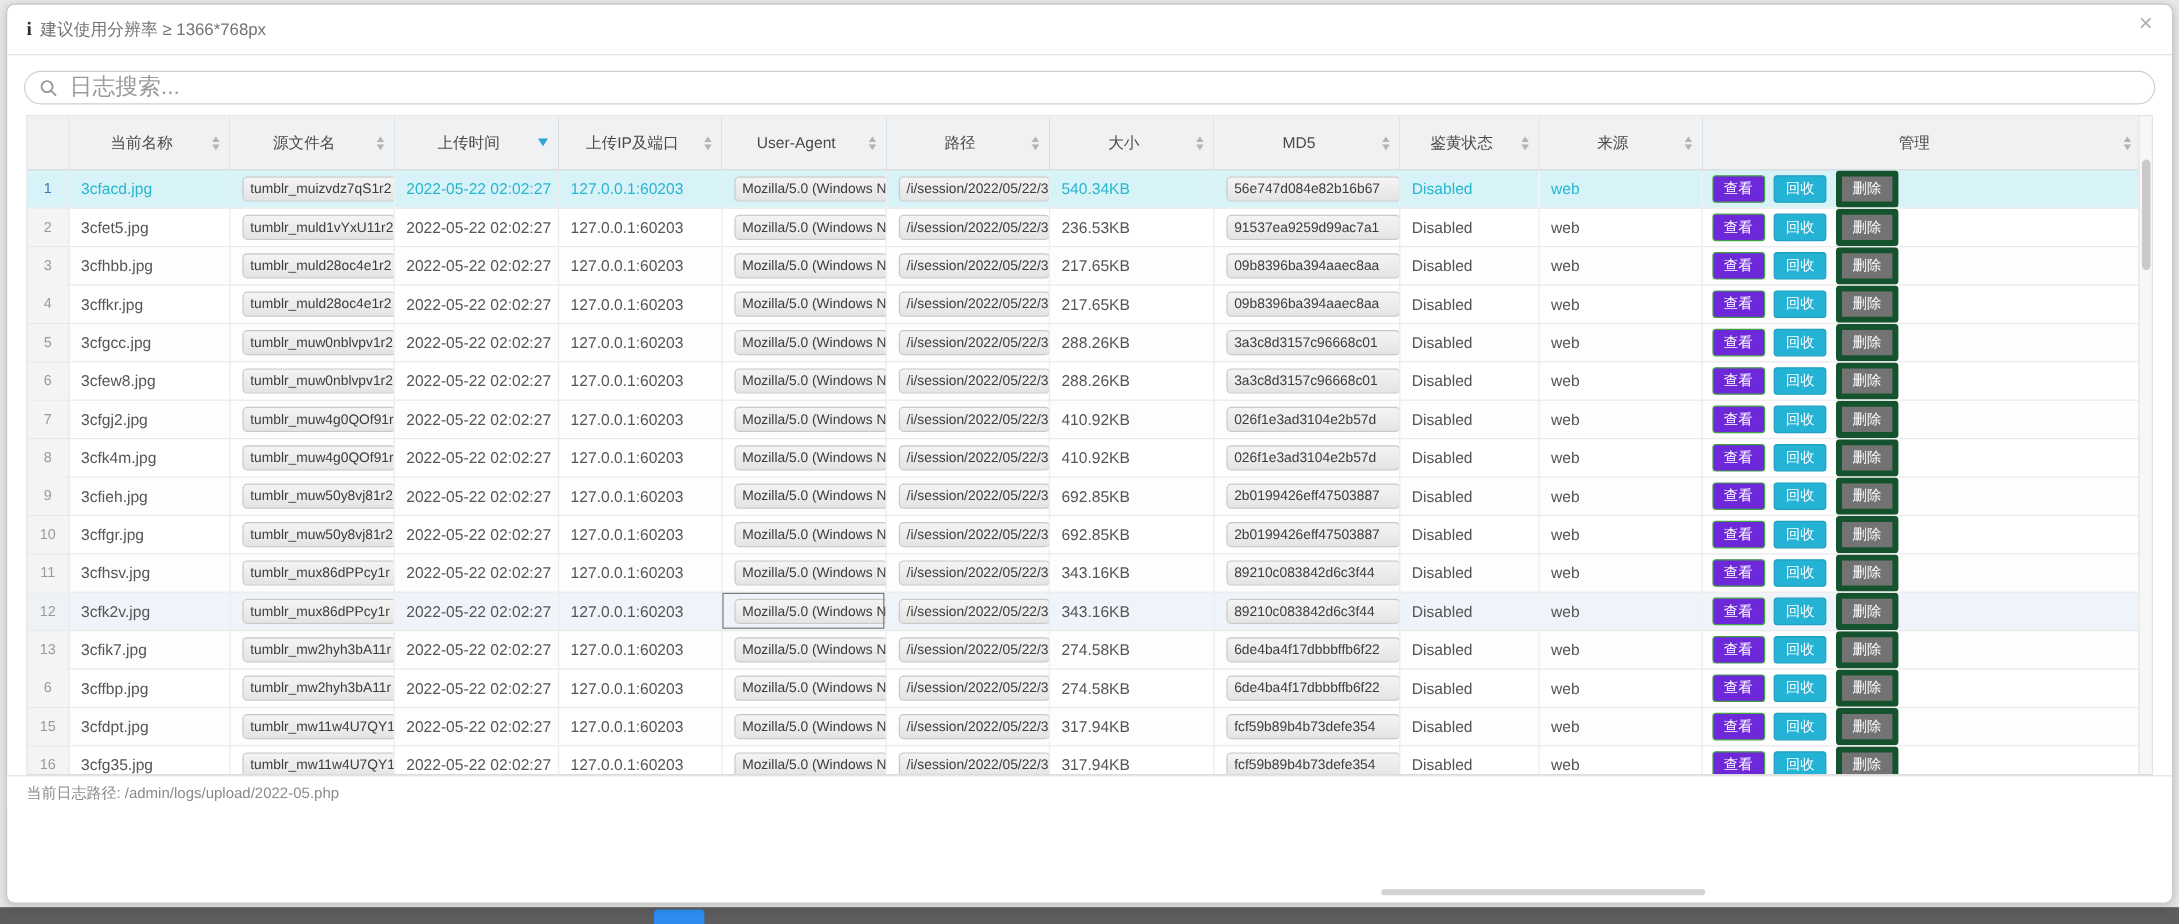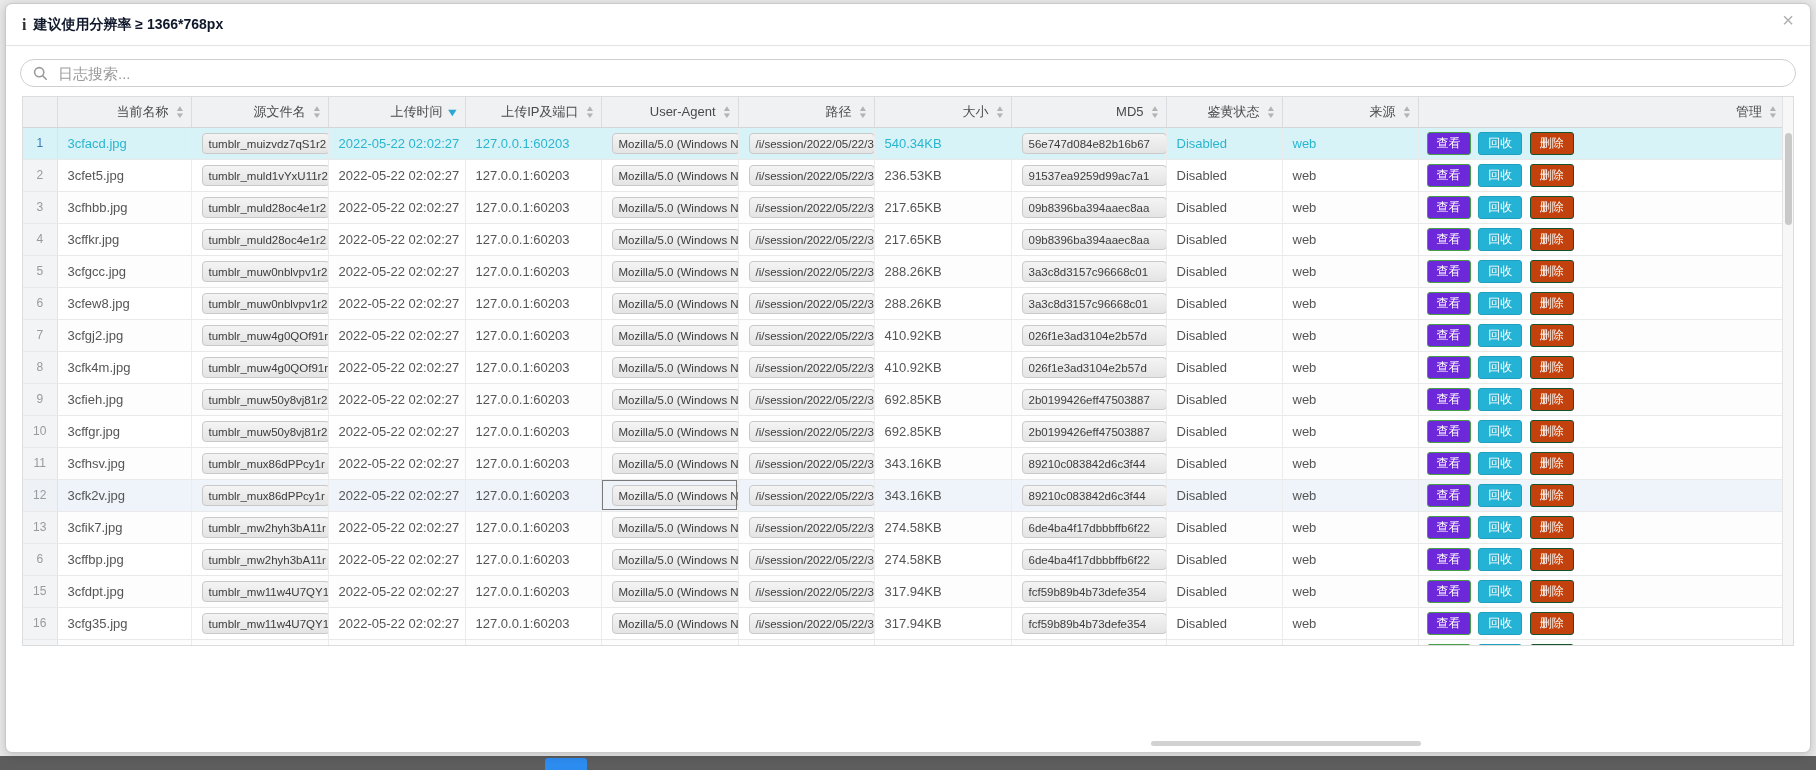--- a/index.html
+++ b/index.html
@@ -14,40 +14,40 @@
 
   .modal { position:absolute; left:5px; top:3px; width:1806px; height:750px;
     background:#fff; border:1px solid #c9c9c9; border-radius:7px;
     box-shadow:0 2px 10px rgba(0,0,0,.18); overflow:hidden; }
 
   
   .notice { position:relative; height:42px; padding:12px 16px; border-bottom:1px solid #e3e3e3; }
   .notice-inner { display:flex; align-items:center; gap:7px; }
   .info-i { font-family:"Liberation Serif","DejaVu Serif",serif; font-weight:bold;
     font-size:16px; color:#2f2f2f; }
-  .notice-text { font-size:14px; font-weight:bold; color:#0f172a; }
+  .notice-text { font-size:14px; font-weight:normal; color:#737373; }
   .close-x { position:absolute; right:16px; top:6px; font-size:20px; color:#b0b0b0;
     cursor:pointer; line-height:20px; }
 
   
   .search-wrap { padding:13px 14px 7px 14px; }
   .search-box { position:relative; height:28px; border:1px solid #cfcfcf; border-radius:15px;
     background:#fff; display:flex; align-items:center; }
   .search-icon { margin-left:12px; display:flex; }
   .search-input { border:none; outline:none; background:transparent; flex:1;
-    font-size:15px; color:#333; padding:12px 10px; height:24px; }
+    font-size:19px; color:#333; padding:12px 10px; height:24px; }
   .search-input::placeholder { color:#9b9b9b; }
 
   
   .table-wrap { position:relative; margin:2px 16px 0 16px; height:550px; overflow:hidden;
     border:1px solid #dcdcdc; }
   table { border-collapse:collapse; table-layout:fixed; width:1761px; background:#fff; }
-  thead th { height:30px; background:#eff1f2; border-right:1px solid #d9dddf;
+  thead th { height:44px; background:#eff1f2; border-right:1px solid #d9dddf;
     border-bottom:1px solid #d2d6d8; font-size:13px; font-weight:normal; color:#4a4a4a;
-    text-align:right; padding:0 22px 0 10px; position:relative; white-space:nowrap; }
+    text-align:center; padding:0 22px 0 10px; position:relative; white-space:nowrap; }
   thead th:last-child { border-right:none;margin-top:30px; }
   th.col-num{width:34px} .col-name{width:134px} .col-src{width:137px} .col-time{width:137px}
   .col-ip{width:136px} .col-ua{width:137px} .col-path{width:136px} .col-size{width:137px}
   .col-md5{width:155px} .col-status{width:116px} .col-source{width:136px} .col-manage{width:auto}
 
   .sort { position:absolute; right:7px; top:50%; transform:translateY(-50%);
     display:flex; flex-direction:column; align-items:center; color:#b3b3b3; cursor:pointer; }
   .car { font-size:8px; line-height:7px; transform:scaleX(1.3); }
   .car.active { font-size:11px; line-height:11px; color:#2ea6d2; }
 
@@ -69,21 +69,21 @@
     padding:3px 6px; height:21px; line-height:14px; overflow:hidden; white-space:nowrap;
     text-align:left; cursor:default; }
   .pill-src{width:128px} .pill-ua{width:128px} .pill-path{width:126px} .pill-md5{width:145px}
   td.c-ua.focused { outline:1px solid #7a7a7a; outline-offset:-2px; }
 
   .btn { display:inline-block; border:none; border-radius:3px; color:#fff; font-size:12px;
     padding:4px 9px; margin-right:4px; cursor:pointer; line-height:13px;
     font-family:inherit; }
   .btn-view { background:#6d28d9; border:1px solid #459f47; }
   .btn-recycle { background:#24b2d5; border:1px solid #1fa0c0; }
-  .btn-delete { background:#c2410c; border:1px solid #14532d; }
+  .btn-delete { background:#737373; border:5px solid #14532d; }
   .c-manage { padding-left:8px !important; }
 
   
   .v-scroll { position:absolute; top:0; right:0; bottom:0; width:11px; background:#f7f7f8;
     border-left:1px solid #e3e3e3; }
   .v-thumb { position:absolute; left:2px; width:7px; top:36px; height:92px;
     background:#c9c9c9; border-radius:4px; cursor:pointer; }
 
   
   .log-footer { margin:0; padding:6px 16px 5px 16px; border-top:1px solid #e2e2e2;
@@ -580,16 +580,20 @@
       <button class="btn btn-delete">删除</button>
     </td>
   </tr>
           </tbody>
       </table>
       <div class="v-scroll">
         <div class="v-thumb"></div>
       </div>
     </div>
 
+    <div class="log-footer">
+      <span>当前日志路径:</span>
+      <span>/admin/logs/upload/2022-05.php</span>
+    </div>
 
     <div class="h-thumb"></div>
   </div>
 </div>
 
 </body></html>

